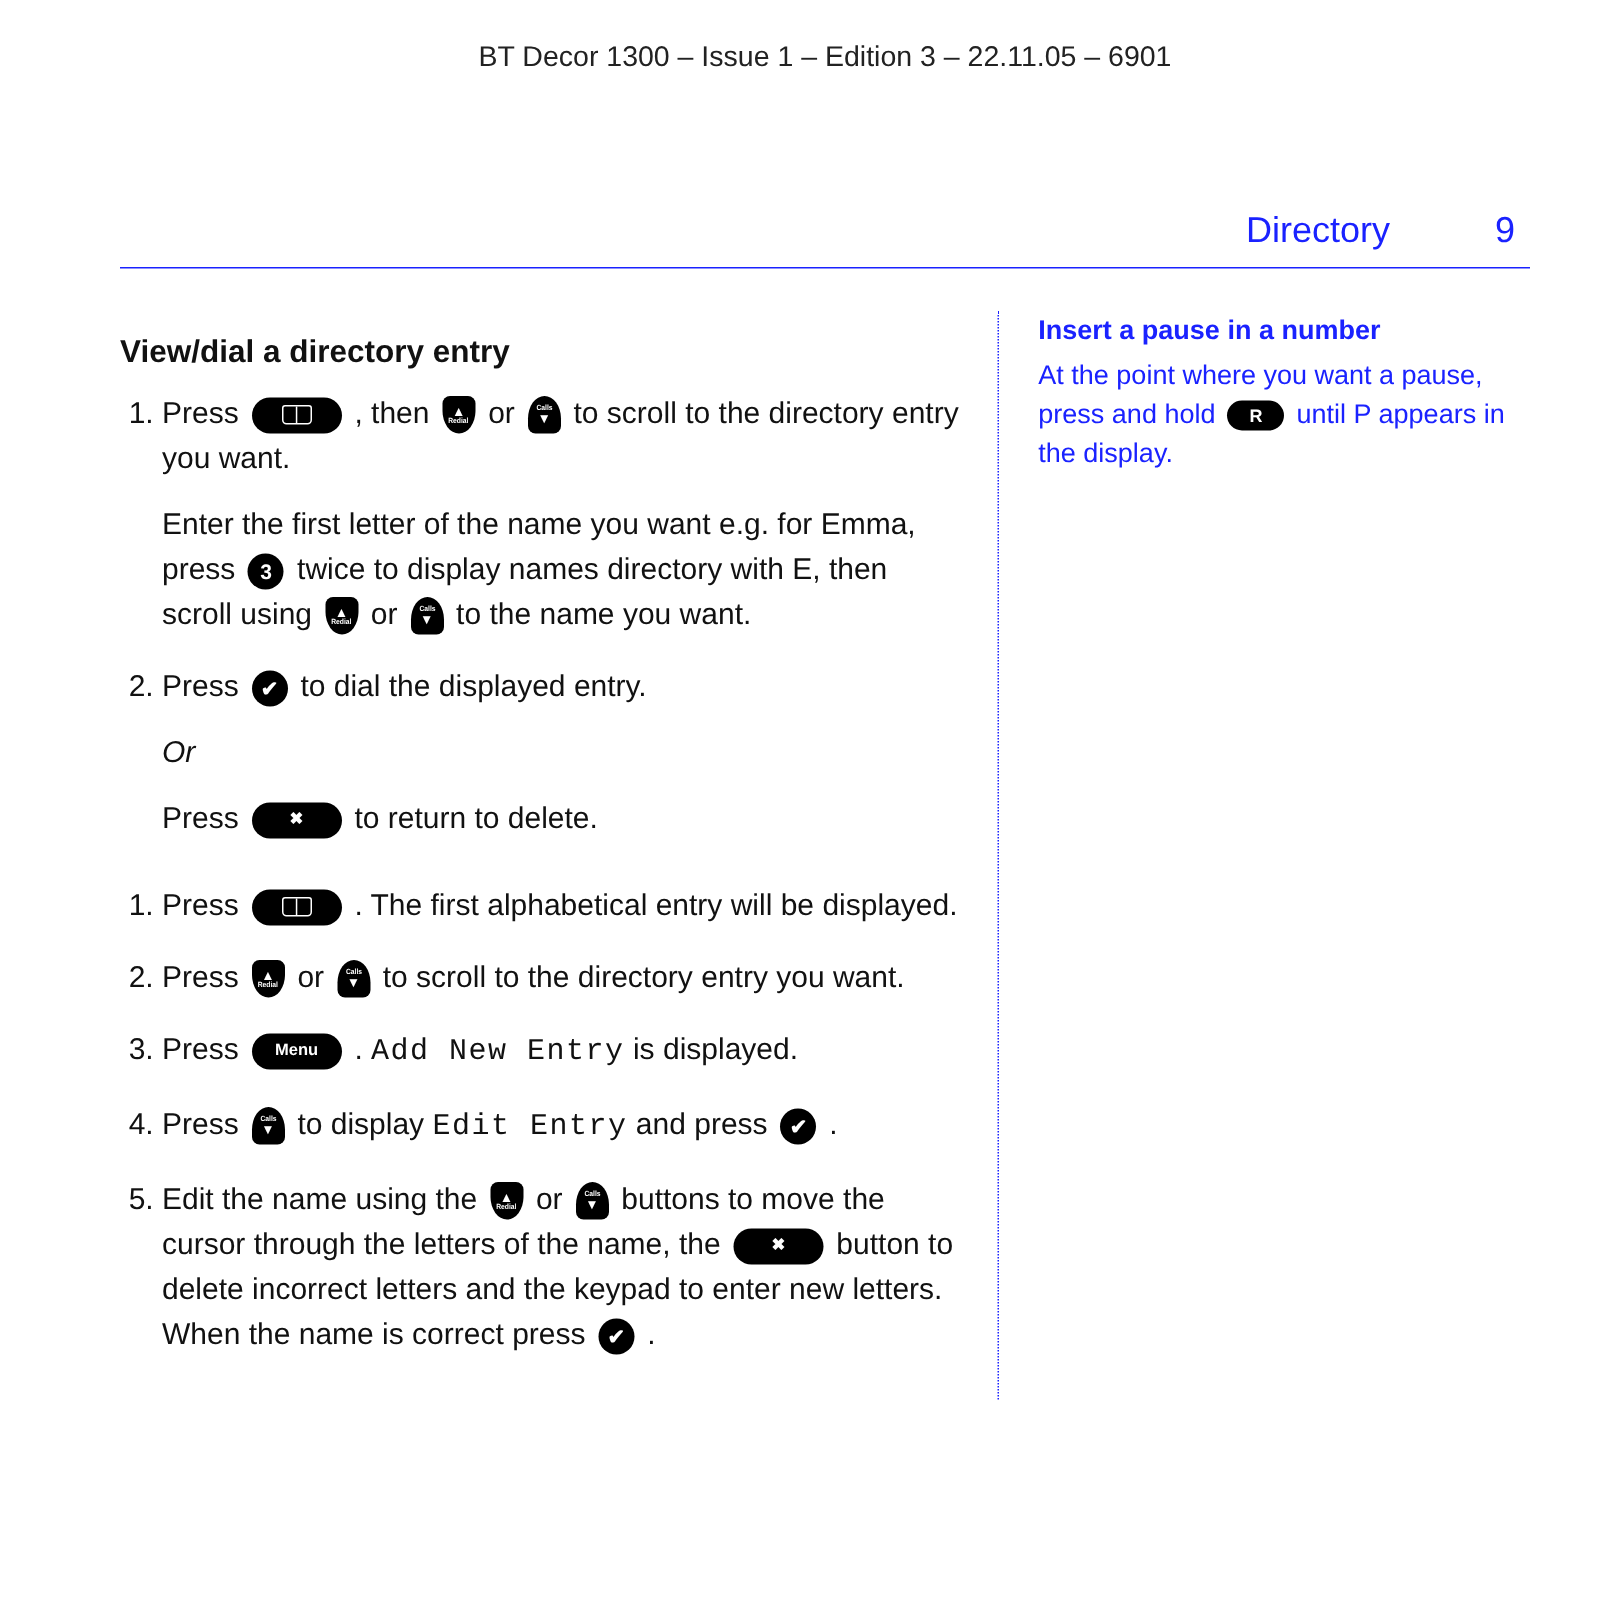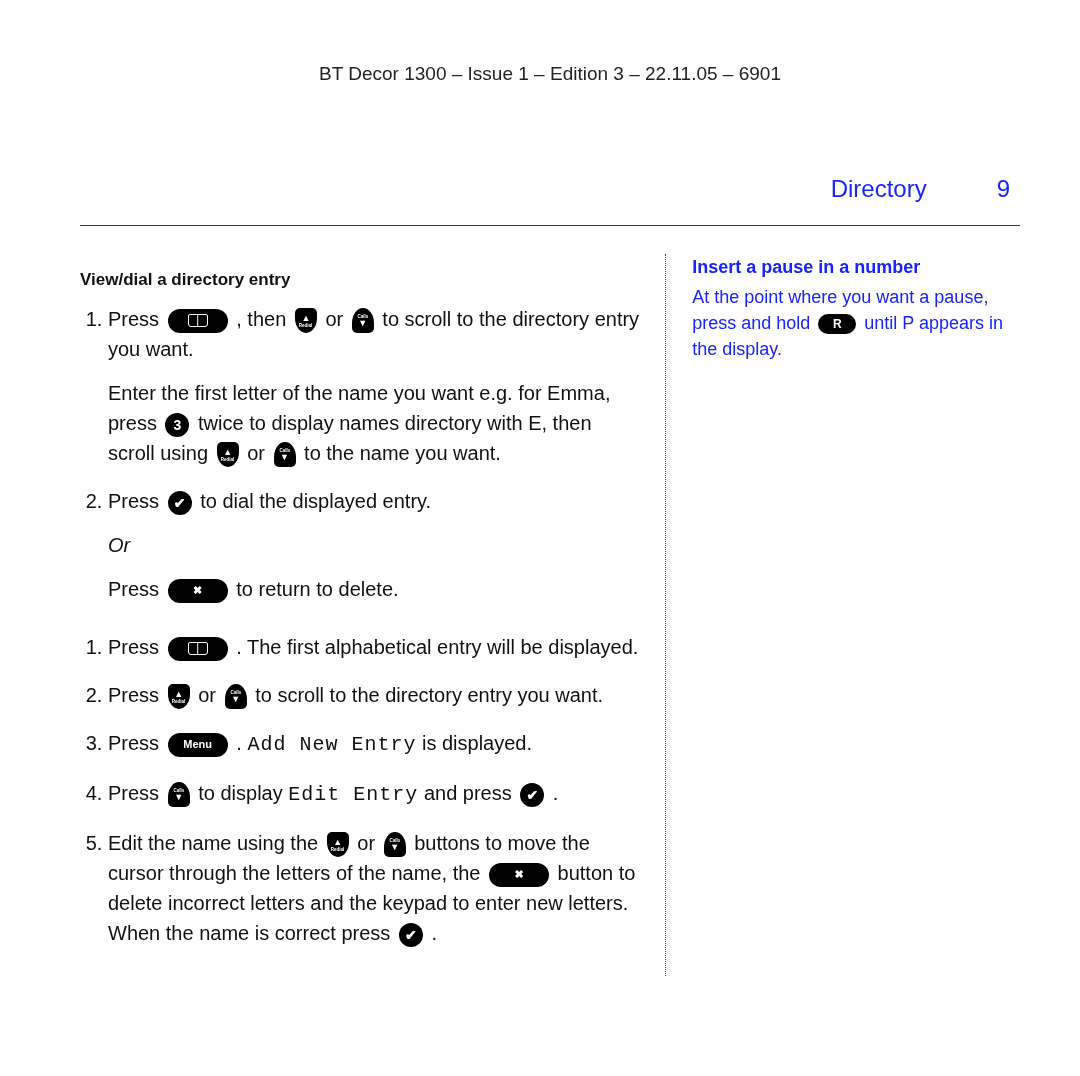--- a/index.html
+++ b/index.html
@@ -13,31 +13,30 @@
   }
   .page {
     box-sizing: border-box;
     padding: 28px 60px 40px 80px;
   }
   .doc-header {
     text-align: center;
     font-size: 19px;
     color: #222;
     margin-bottom: 90px;
-    margin-top: 35px;
   }
   .section-header {
     display: flex;
     justify-content: flex-end;
     align-items: baseline;
     gap: 70px;
     color: #1a22ff;
     font-size: 24px;
     margin-right: 10px;
-    margin-bottom: 22px;
+    margin-bottom: 10px;
   }
   .section-header .title { }
   .section-header .pagenum { }
   hr.rule {
     border: none;
     border-top: 1.5px solid #1a22ff;
     margin: 0 0 28px 0;
   }
   .columns {
     display: flex;
@@ -49,21 +48,21 @@
     border-right: 1px dotted #1a22ff;
   }
   .col-right {
     width: 340px;
     padding-left: 26px;
     color: #1a22ff;
     font-size: 18px;
     line-height: 1.45;
   }
   .col-left h3 {
-    font-size: 17px;
+    font-size: 21px;
     font-weight: bold;
     margin: 16px 0 14px 0;
   }
   .col-left ol {
     list-style: decimal;
     padding-left: 28px;
     margin: 0 0 28px 0;
   }
   .col-left ol > li {
     font-size: 20px;

